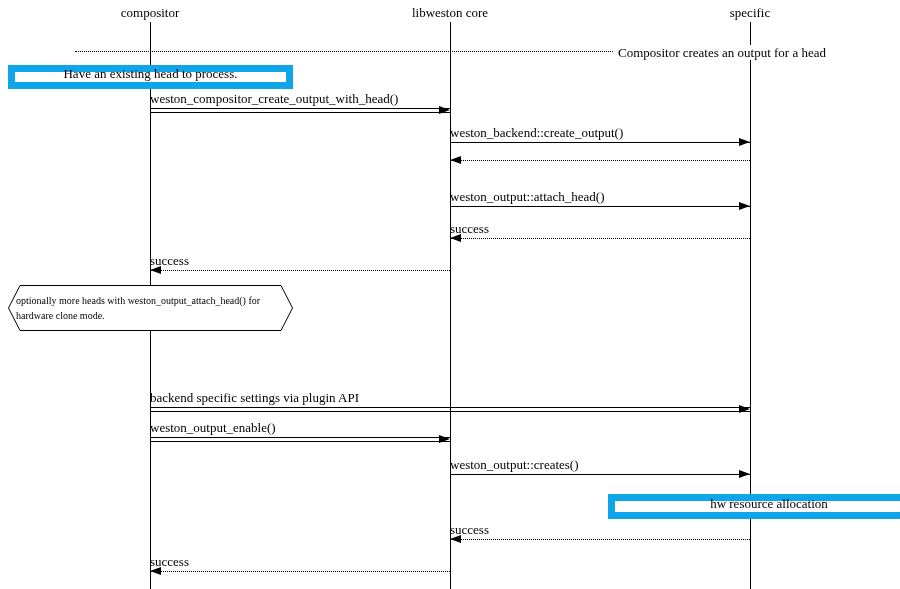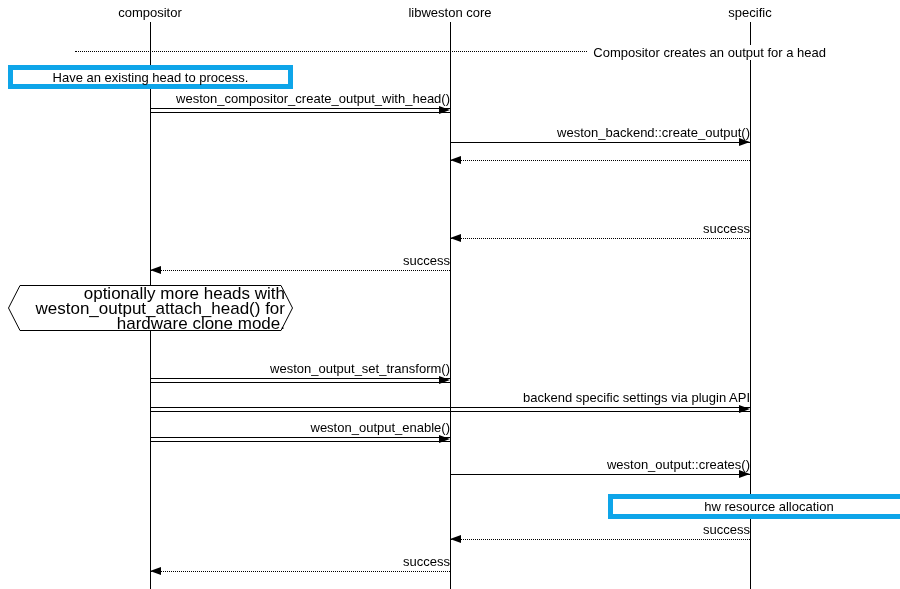--- a/index.html
+++ b/index.html
@@ -1,39 +1,39 @@
 <!DOCTYPE html>
 <html><head>
 <meta charset="utf-8">
 <style>
   html,body{margin:0;padding:0;background:#fff;}
   #canvas{
     position:relative;width:900px;height:589px;background:#ffffff;overflow:hidden;
-    font-family:Liberation Sans, sans-serif;color:#000;
+    font-family:Liberation Serif, serif;color:#000;
   }
   .lifeline{position:absolute;top:22px;bottom:0;width:1px;background:#000;}
   .head-label{position:absolute;top:5px;transform:translateX(-50%);font-size:13px;white-space:nowrap;}
   .divider{position:absolute;left:75px;width:756px;top:43px;height:16px;text-align:right;}
   .divider-line{position:absolute;left:0;right:0;top:8px;border-top:1px dotted #000;}
   .divider-label{position:relative;background:#fff;padding:0 5px;font-size:13px;}
   .msg{position:absolute;}
-  .msg-label{text-align:right;font-size:13px;line-height:14px;height:14px;white-space:nowrap;}
+  .msg-label{text-align:left;font-size:13px;line-height:14px;height:14px;white-space:nowrap;}
   .lines{position:relative;margin-top:2px;}
   .lines .l{height:0;border-top:1px solid #000;}
   .lines.double .l + .l{margin-top:3px;}
   .lines.dotted .l{border-top-style:dotted;}
   .arrow{position:absolute;width:0;height:0;}
   .arrow.right{right:0;border-left:11px solid #000;border-top:4px solid transparent;border-bottom:4px solid transparent;}
   .arrow.left{left:0;border-right:11px solid #000;border-top:4px solid transparent;border-bottom:4px solid transparent;}
   .lines .arrow{top:-4px;}
   .lines.double .arrow{top:-2px;}
-  .note{position:absolute;background:#fff;border:5px solid #0ea5e9;display:flex;align-items:flex-start;justify-content:center;font-size:13px;text-align:center;box-sizing:border-box;}
+  .note{position:absolute;background:#fff;border:7px solid #0ea5e9;display:flex;align-items:flex-end;justify-content:center;font-size:13px;text-align:center;box-sizing:border-box;}
   .abox{position:absolute;}
   .abox svg{position:absolute;left:0;top:0;}
-  .abox-text{position:absolute;left:0;top:0;right:0;bottom:0;display:flex;align-items:center;justify-content:center;text-align:right;font-size:17px;line-height:15px;padding:0 8px;}
+  .abox-text{position:absolute;left:0;top:0;right:0;bottom:0;display:flex;align-items:center;justify-content:center;text-align:left;font-size:10px;line-height:15px;padding:0 8px;}
 </style>
 </head>
 <body>
 
 <div id="canvas">
 
   <div class="lifeline" style="left:150px"></div>
   <div class="lifeline" style="left:450px"></div>
   <div class="lifeline" style="left:750px"></div>
 
@@ -67,20 +67,27 @@
     </div>
   </div>
 
   <div class="msg" style="left:450px;top:158px;width:300px">
     <div class="lines dotted">
       <div class="l"></div>
       <div class="arrow left"></div>
     </div>
   </div>
 
+  <div class="msg" style="left:450px;top:190px;width:300px">
+    <div class="msg-label">weston_output::attach_head()</div>
+    <div class="lines">
+      <div class="l"></div>
+      <div class="arrow right"></div>
+    </div>
+  </div>
 
   <div class="msg" style="left:450px;top:222px;width:300px">
     <div class="msg-label">success</div>
     <div class="lines dotted">
       <div class="l"></div>
       <div class="arrow left"></div>
     </div>
   </div>
 
   <div class="msg" style="left:150px;top:254px;width:300px">
@@ -92,28 +99,20 @@
   </div>
 
   <div class="abox" style="left:8px;top:285px;width:285px;height:46px">
     <svg width="285" height="46" viewBox="0 0 285 46">
       <polygon points="12,0.5 273,0.5 284.5,23 273,45.5 12,45.5 0.5,23" fill="#ffffff" stroke="#000000" stroke-width="1"></polygon>
     </svg>
     <div class="abox-text">optionally more heads with weston_output_attach_head() for hardware clone mode.</div>
   </div>
 
 
-  <div class="msg" style="left:150px;top:362px;width:300px">
-    <div class="msg-label">weston_output_set_transform()</div>
-    <div class="lines double">
-      <div class="l"></div>
-        <div class="l"></div>
-      <div class="arrow right"></div>
-    </div>
-  </div>
 
   <div class="msg" style="left:150px;top:391px;width:600px">
     <div class="msg-label">backend specific settings via plugin API</div>
     <div class="lines double">
       <div class="l"></div>
         <div class="l"></div>
       <div class="arrow right"></div>
     </div>
   </div>
 

